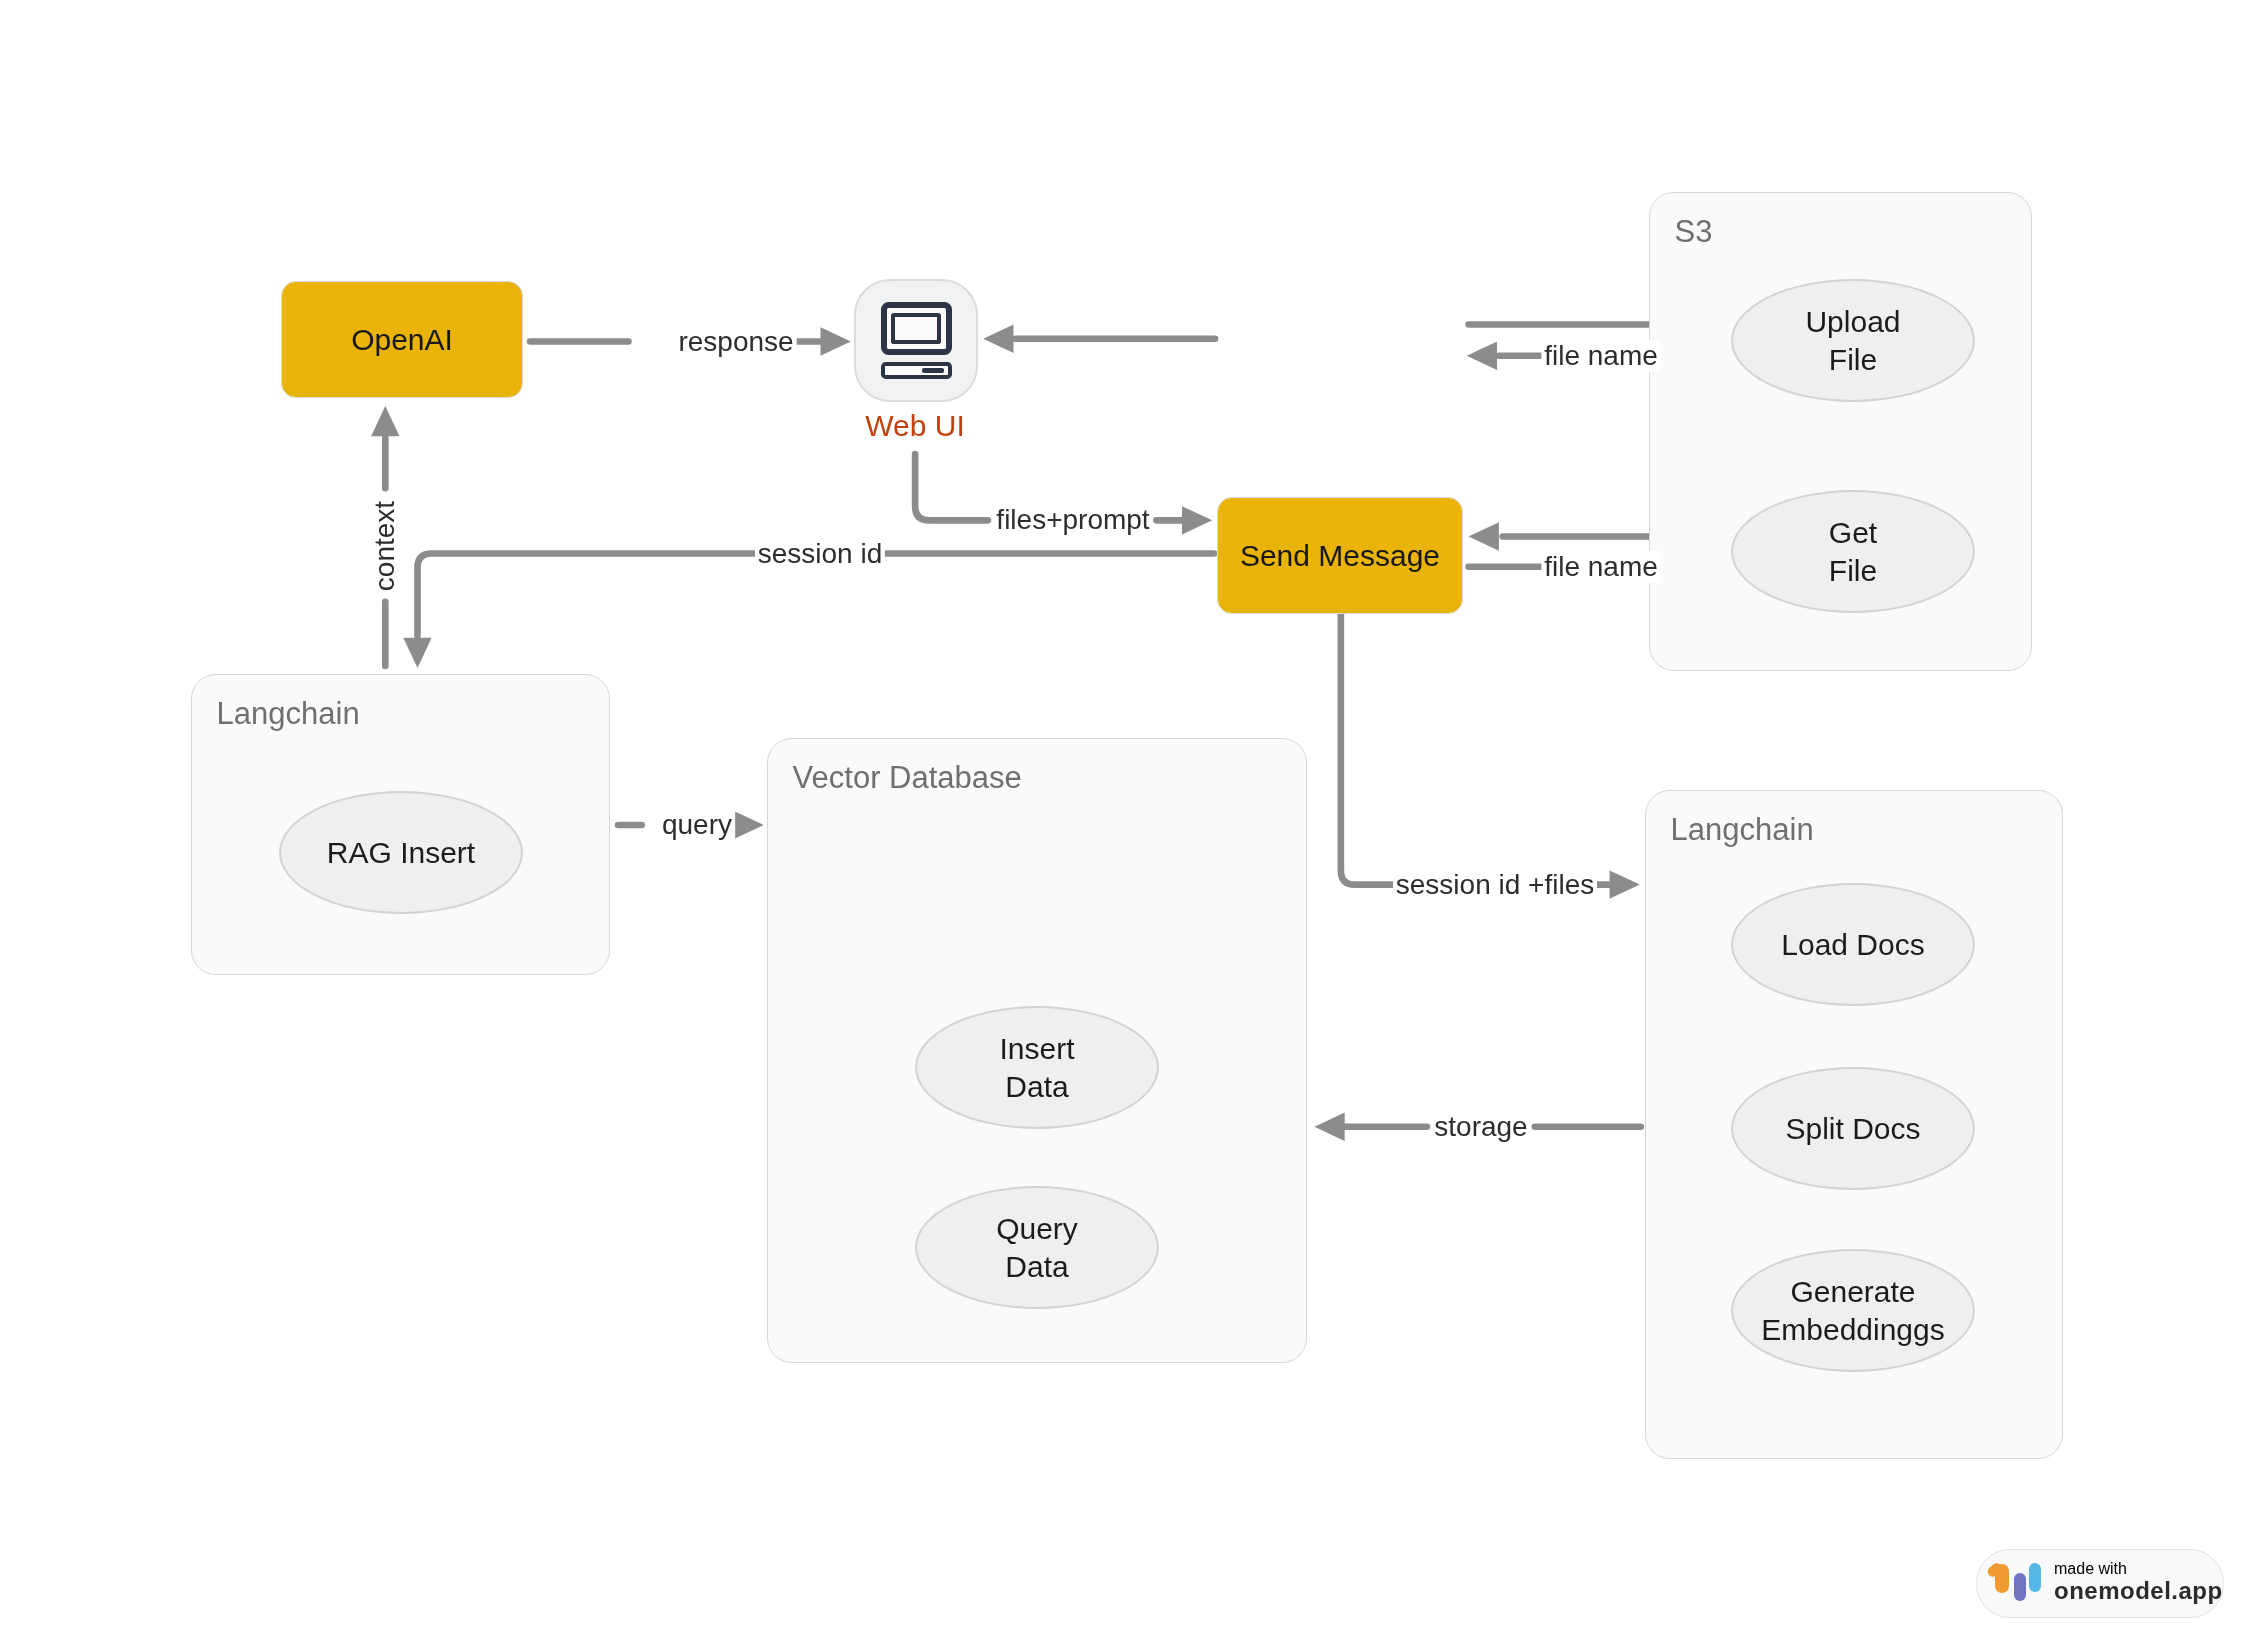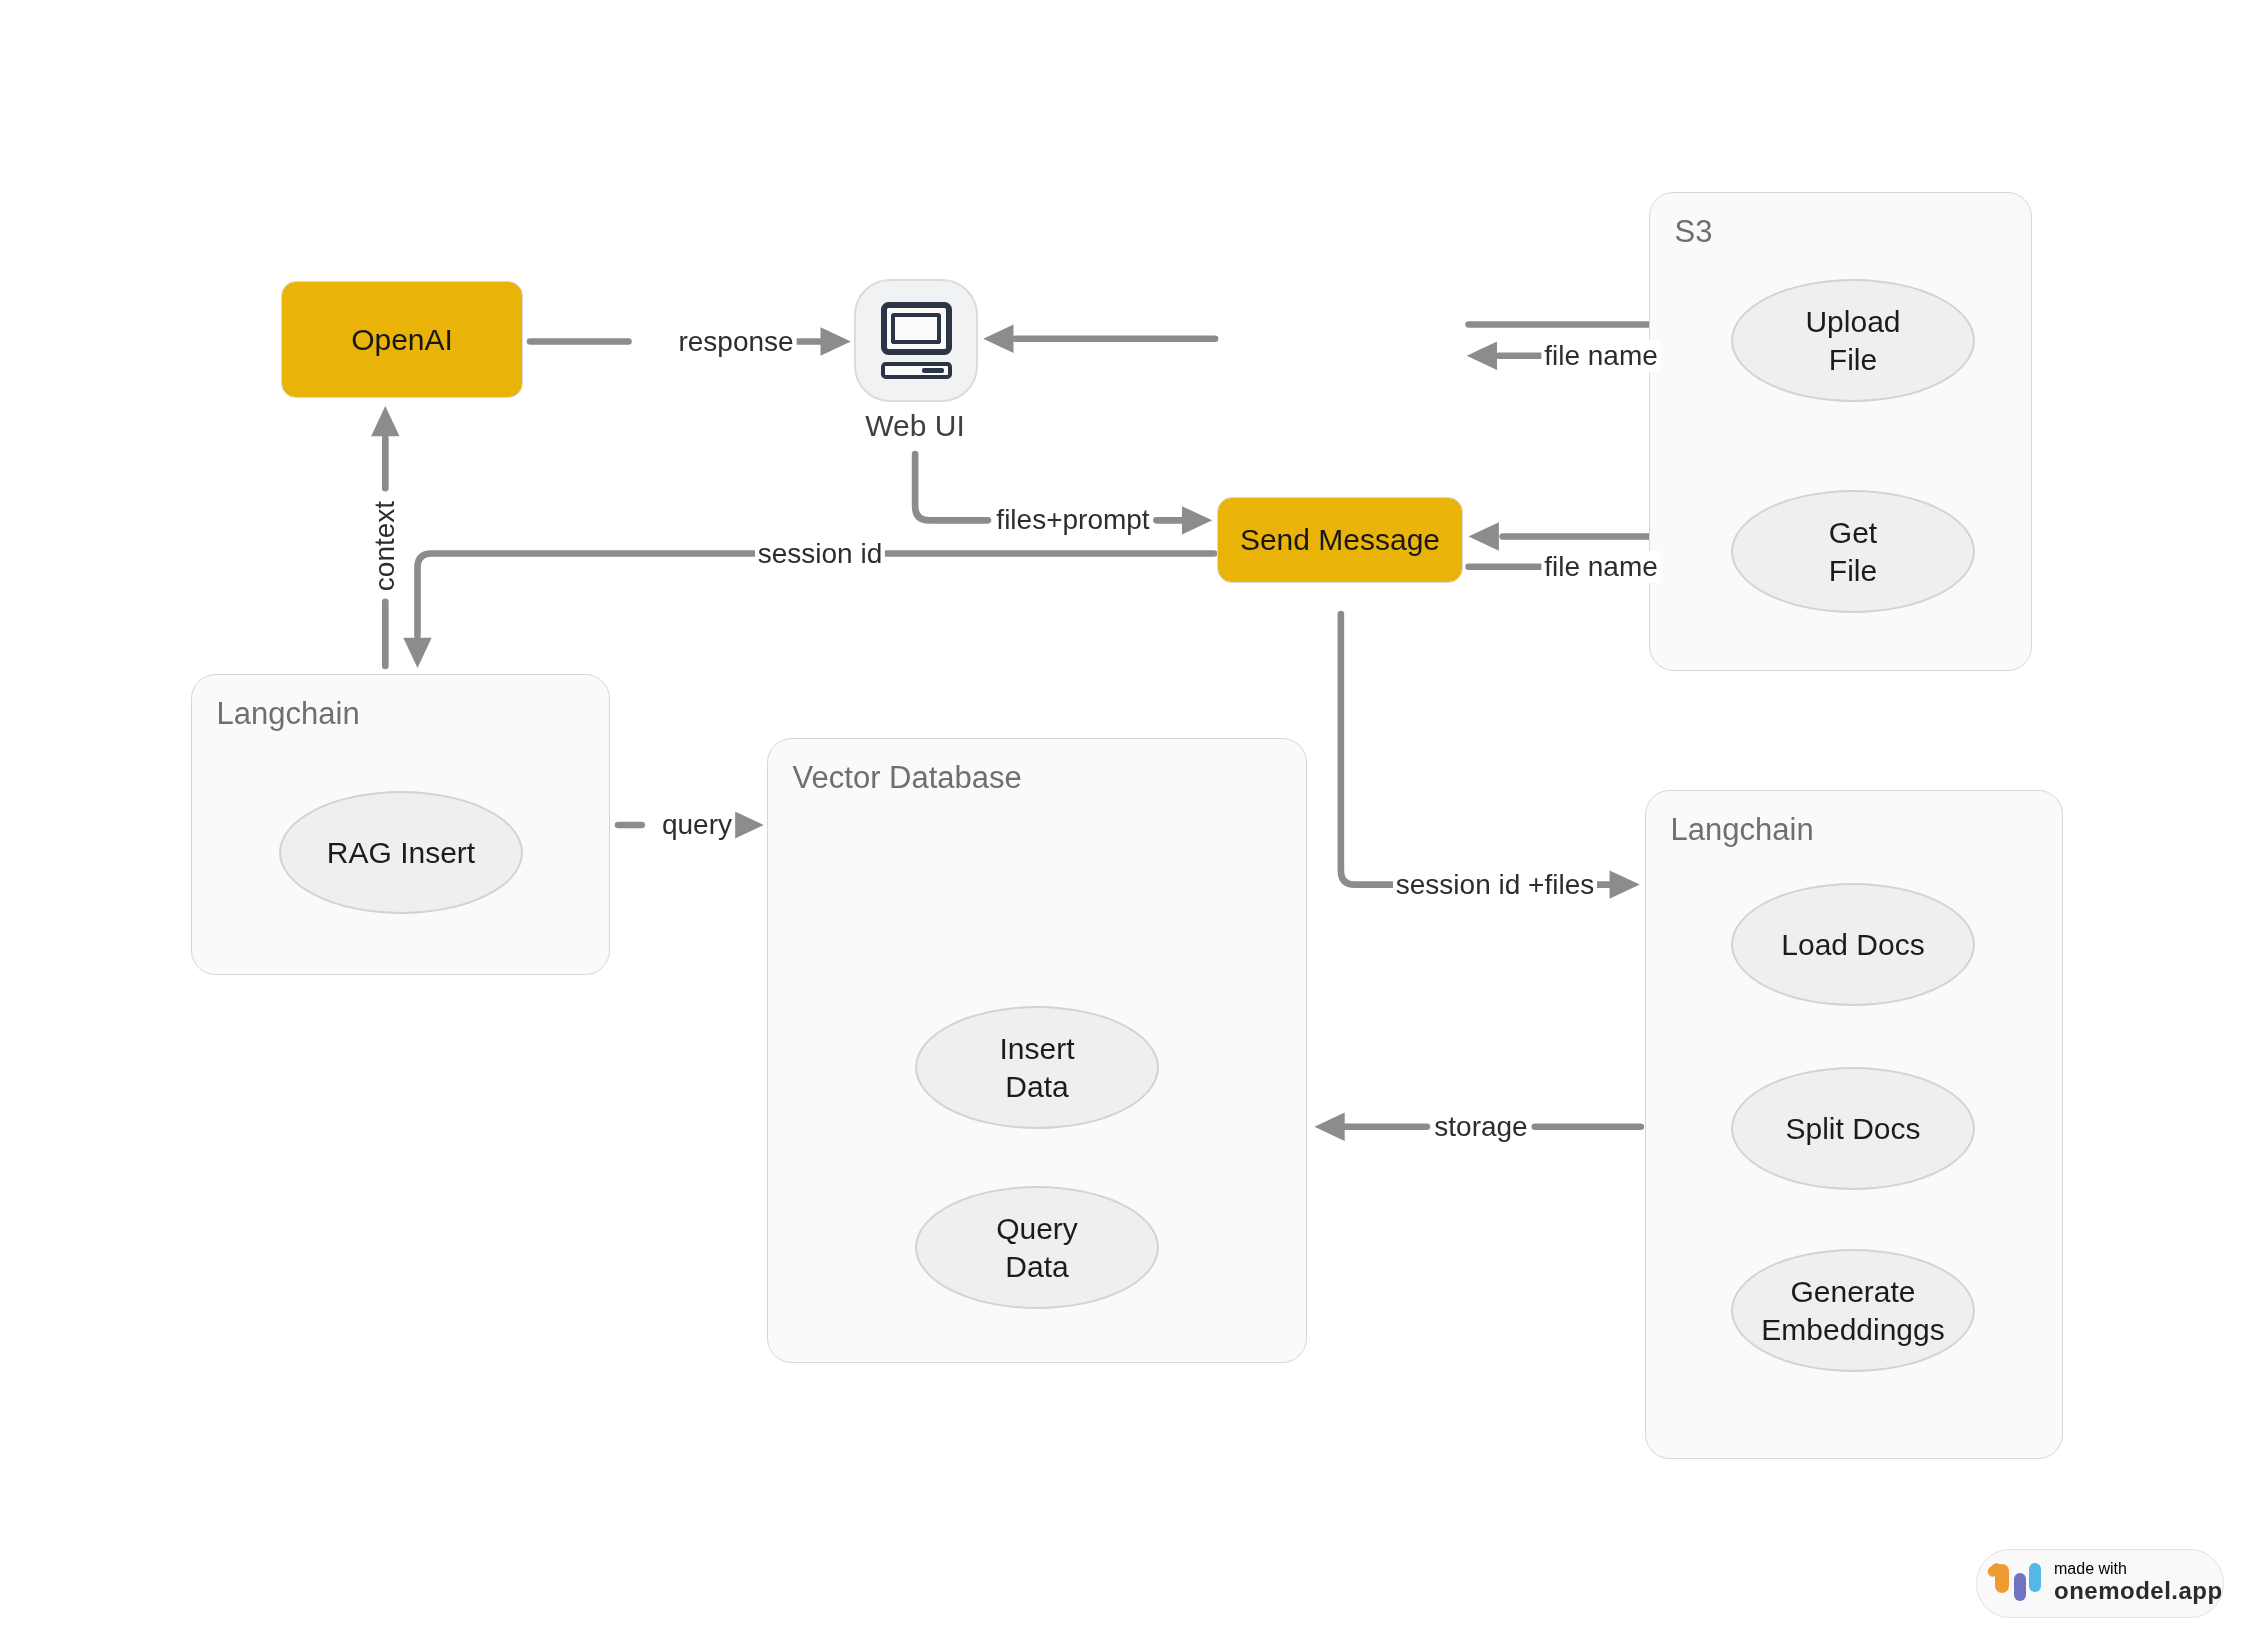--- a/index.html
+++ b/index.html
@@ -50,21 +50,21 @@
   }
   .monitor-base{
     position:absolute;left:24.6px;top:81px;width:71px;height:17px;
     border:4.7px solid #2b3545;border-radius:4.7px;box-sizing:border-box;background:#fbfbfc;
   }
   .monitor-slot{
     position:absolute;right:3.8px;top:1.9px;width:22px;height:4.7px;background:#2b3545;border-radius:1.9px;
   }
   .webui-label{
     position:absolute;left:915px;top:409px;transform:translateX(-50%);
-    font-size:30px;color:#404040;white-space:nowrap;
+    font-size:30px;color:#c2410c;white-space:nowrap;
   }
   
   .badge{
     position:absolute;left:1976px;top:1549px;width:248px;height:69px;
     background:#f9f9f9;border:1.9px solid #e2e2e2;border-radius:34px;box-sizing:border-box;
   }
   .badge-logo{position:absolute;left:16px;top:12.3px;width:49px;height:44px;}
   .bar{position:absolute;border-radius:7.6px;}
   .bar-orange{left:1.9px;top:1.9px;width:14px;height:29px;}
   .bar-orange-flag{position:absolute;left:-7.6px;top:0.9px;width:15px;height:9.5px;border-radius:4.7px;transform:rotate(-40deg);}
@@ -140,21 +140,21 @@
 
   <div class="container-box" style="left:1645px;top:790px;width:418px;height:669px;">
     <div class="container-label">Langchain</div>
   </div>
 
   <div class="node" style="left:281px;top:281px;width:242px;height:117px;">
     <span>OpenAI</span>
   </div>
 
 
-  <div class="node" style="left:1217px;top:497px;width:246px;height:86px;">
+  <div class="node" style="left:1217px;top:497px;width:246px;height:117px;">
     <span>Send Message</span>
   </div>
 
   <div class="squircle">
     <div class="monitor">
       <div class="monitor-screen"></div>
     </div>
     <div class="monitor-base">
       <div class="monitor-slot"></div>
     </div>

